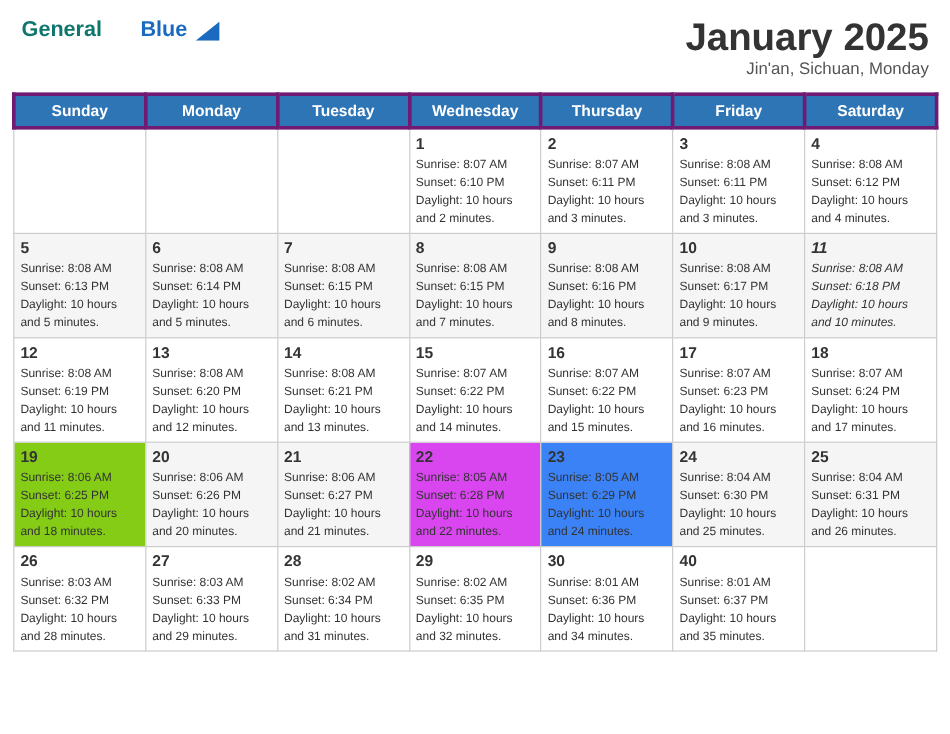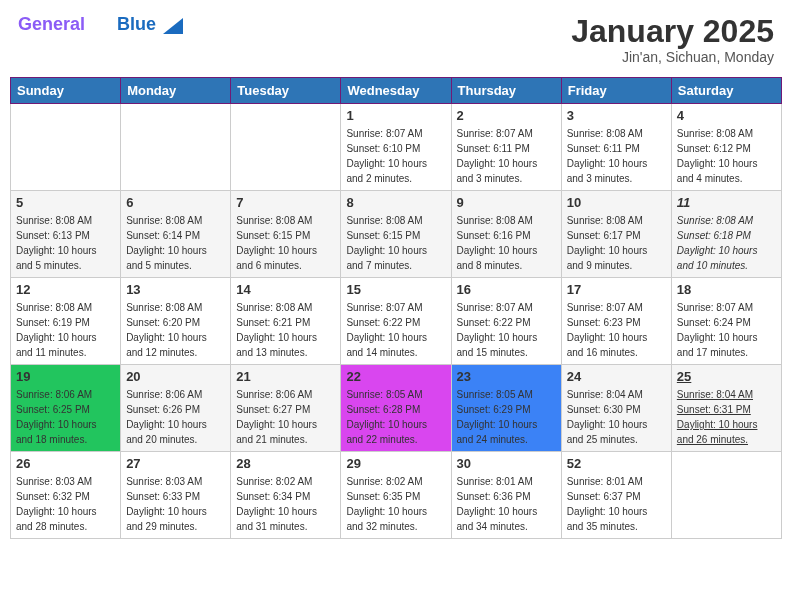--- a/index.html
+++ b/index.html
@@ -34,24 +34,24 @@
       font-size: 14px;
       color: #555;
     }
     .calendar {
       width: 100%;
       border-collapse: collapse;
     }
     .calendar th {
       background: #2e75b6;
       color: #fff;
-      text-align: left;
+      text-align: center;
       padding: 5px 6px;
       font-size: 13px;
-      border: 1px solid #701a75;
+      border: 3px solid #701a75;
     }
     .calendar td {
       vertical-align: top;
       border: 1px solid #ccc;
       padding: 4px 5px;
       width: calc(100% / 7);
       min-height: 80px;
       font-size: 10.5px;
       color: #333;
       background: #fff;
@@ -72,21 +72,21 @@
     .empty-cell {
       background: #fff !important;
     }
   </style>
 </head>
 <body>
 
 <div class="header">
   <div class="logo">
     <div>
-      <span style="font-size:18px;font-weight:bold;color:#8b5cf6;">General</span><span style="font-size:18px;font-weight:bold;color:#1a6bbf;padding-left:32px;">Blue</span>
+      <span style="font-size:18px;font-weight:bold;color:#0f766e;">General</span><span style="font-size:18px;font-weight:bold;color:#1a6bbf;padding-left:32px;">Blue</span>
       <svg width="20" height="16" viewBox="0 0 20 16" style="vertical-align:middle;margin-left:2px;">
         <polygon points="0,16 20,0 20,16" fill="#1a6bbf"></polygon>
       </svg>
     </div>
   </div>
   <div class="title-block">
     <div class="month-title">January 2025</div>
     <div class="location">Jin'an, Sichuan, Monday</div>
   </div>
 </div>
@@ -233,21 +233,21 @@
         </td>
         <td>
           <div class="day-number">18</div>
           <div class="day-info" style="white-space: pre-line;">Sunrise: 8:07 AM
 Sunset: 6:24 PM
 Daylight: 10 hours
 and 17 minutes.</div>
         </td>
       </tr>
       <tr style="background: rgb(245, 245, 245);">
-        <td style="background: #22c55e;">
+        <td style="background: #84cc16;">
           <div class="day-number">19</div>
           <div class="day-info" style="white-space: pre-line;">Sunrise: 8:06 AM
 Sunset: 6:25 PM
 Daylight: 10 hours
 and 18 minutes.</div>
         </td>
         <td style="background: rgb(245, 245, 245);">
           <div class="day-number">20</div>
           <div class="day-info" style="white-space: pre-line;">Sunrise: 8:06 AM
 Sunset: 6:26 PM
@@ -275,21 +275,21 @@
 Daylight: 10 hours
 and 24 minutes.</div>
         </td>
         <td style="background: rgb(245, 245, 245);">
           <div class="day-number">24</div>
           <div class="day-info" style="white-space: pre-line;">Sunrise: 8:04 AM
 Sunset: 6:30 PM
 Daylight: 10 hours
 and 25 minutes.</div>
         </td>
-        <td style="background: rgb(245, 245, 245); text-decoration: underline;">
+        <td style="background: rgb(245, 245, 245);">
           <div class="day-number">25</div>
           <div class="day-info" style="white-space: pre-line;">Sunrise: 8:04 AM
 Sunset: 6:31 PM
 Daylight: 10 hours
 and 26 minutes.</div>
         </td>
       </tr>
       <tr>
         <td>
           <div class="day-number">26</div>
@@ -320,21 +320,21 @@
 and 32 minutes.</div>
         </td>
         <td>
           <div class="day-number">30</div>
           <div class="day-info" style="white-space: pre-line;">Sunrise: 8:01 AM
 Sunset: 6:36 PM
 Daylight: 10 hours
 and 34 minutes.</div>
         </td>
         <td>
-          <div class="day-number">52</div>
+          <div class="day-number">40</div>
           <div class="day-info" style="white-space: pre-line;">Sunrise: 8:01 AM
 Sunset: 6:37 PM
 Daylight: 10 hours
 and 35 minutes.</div>
         </td>
         <td class="empty-cell" style="background: rgb(255, 255, 255);"></td>
       </tr>
     </tbody>
 </table>
 

